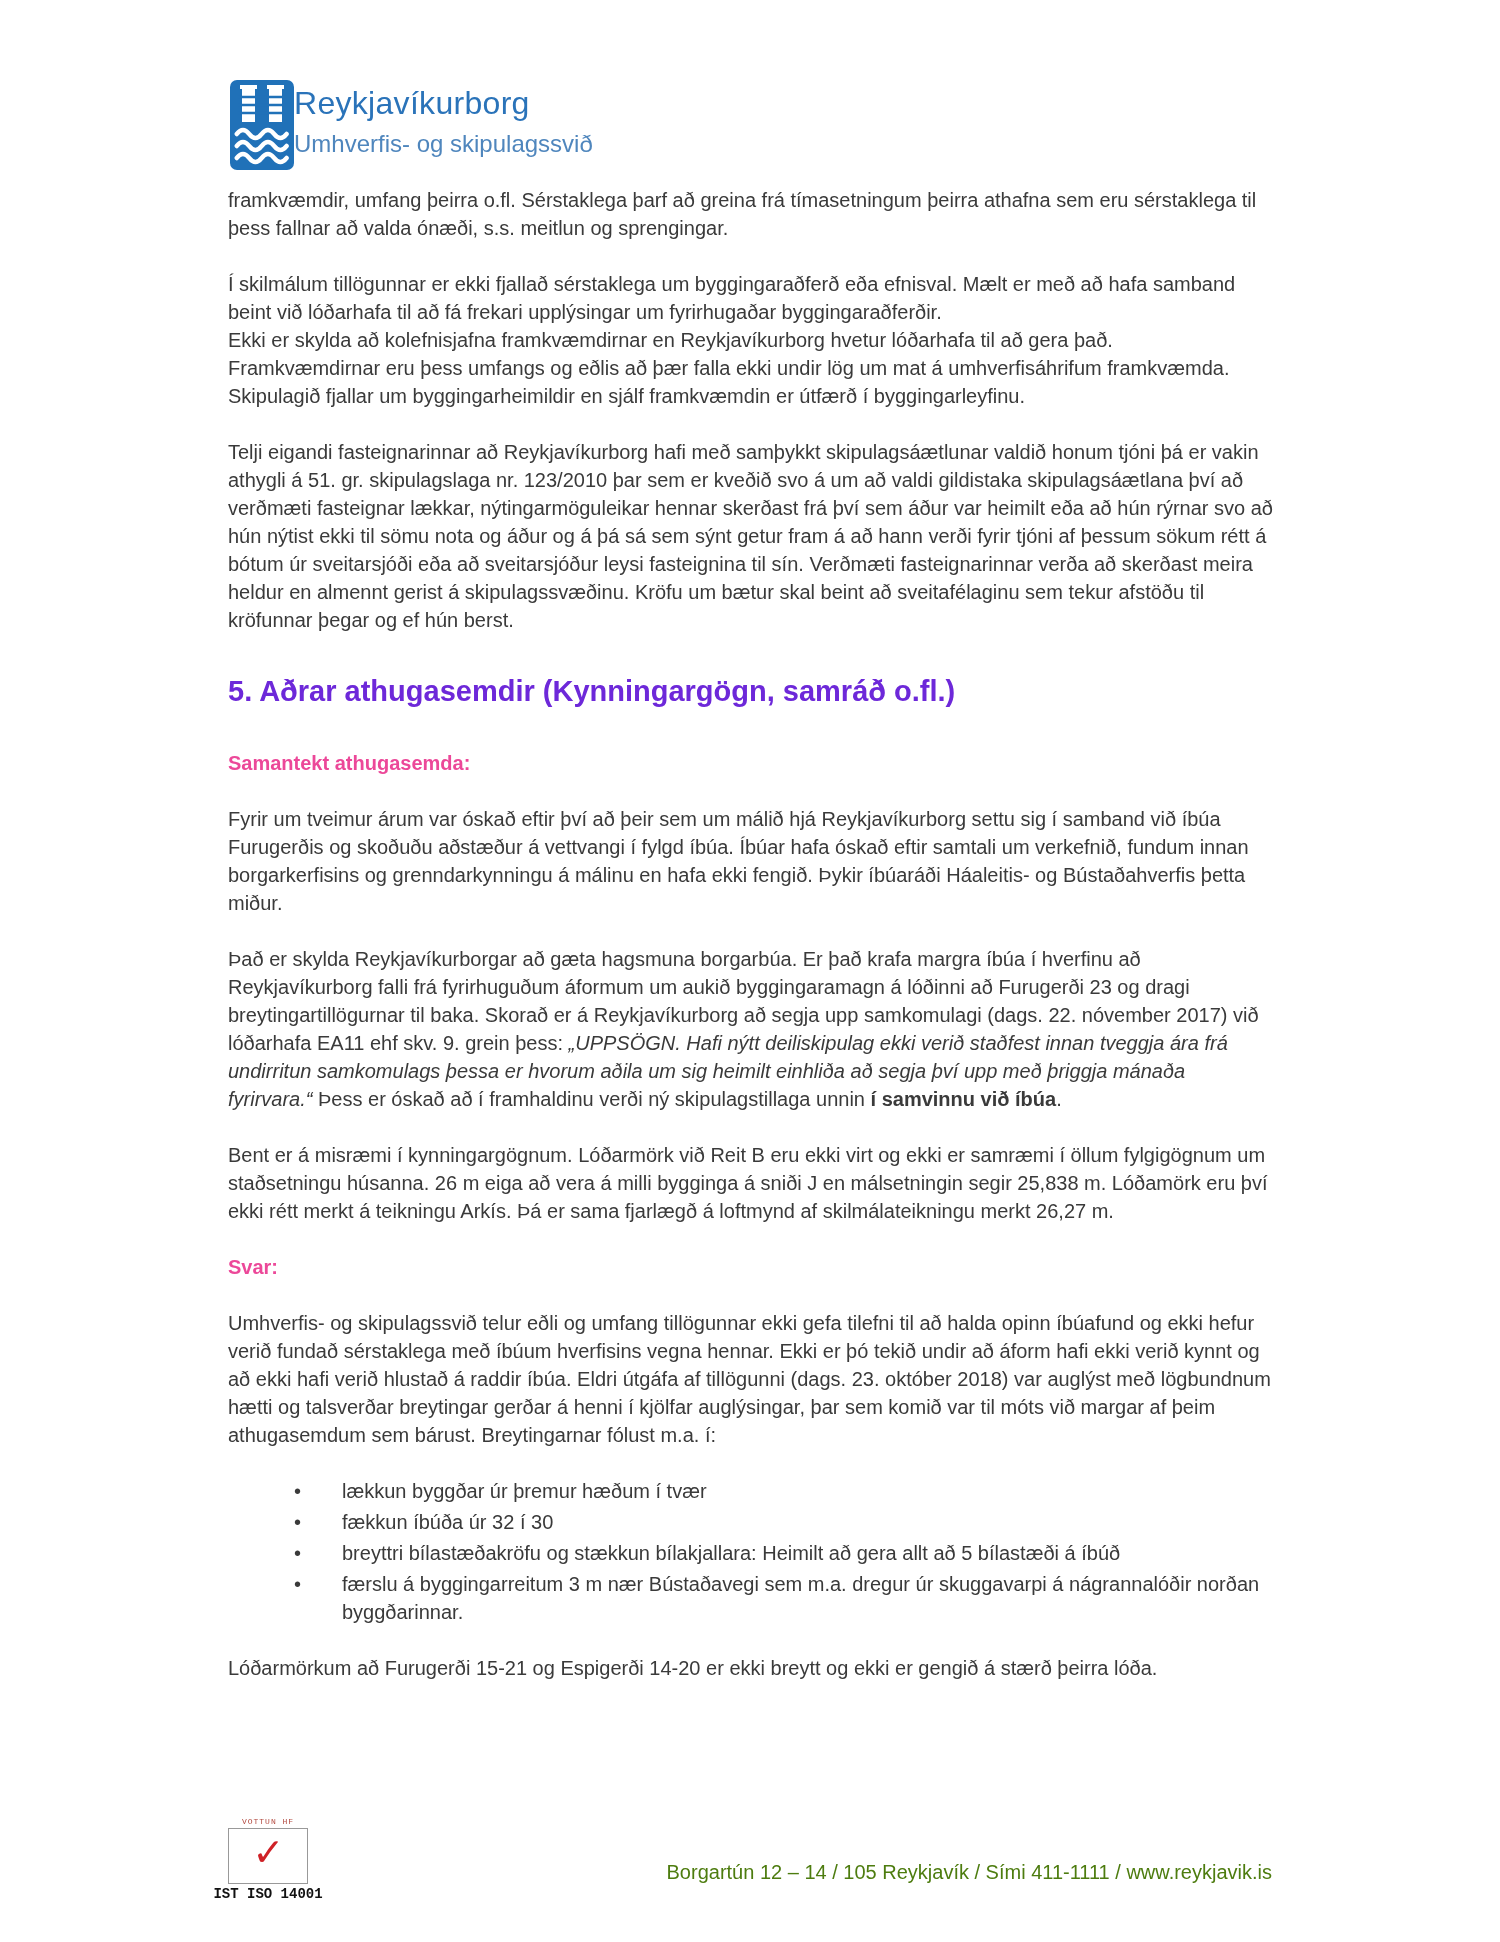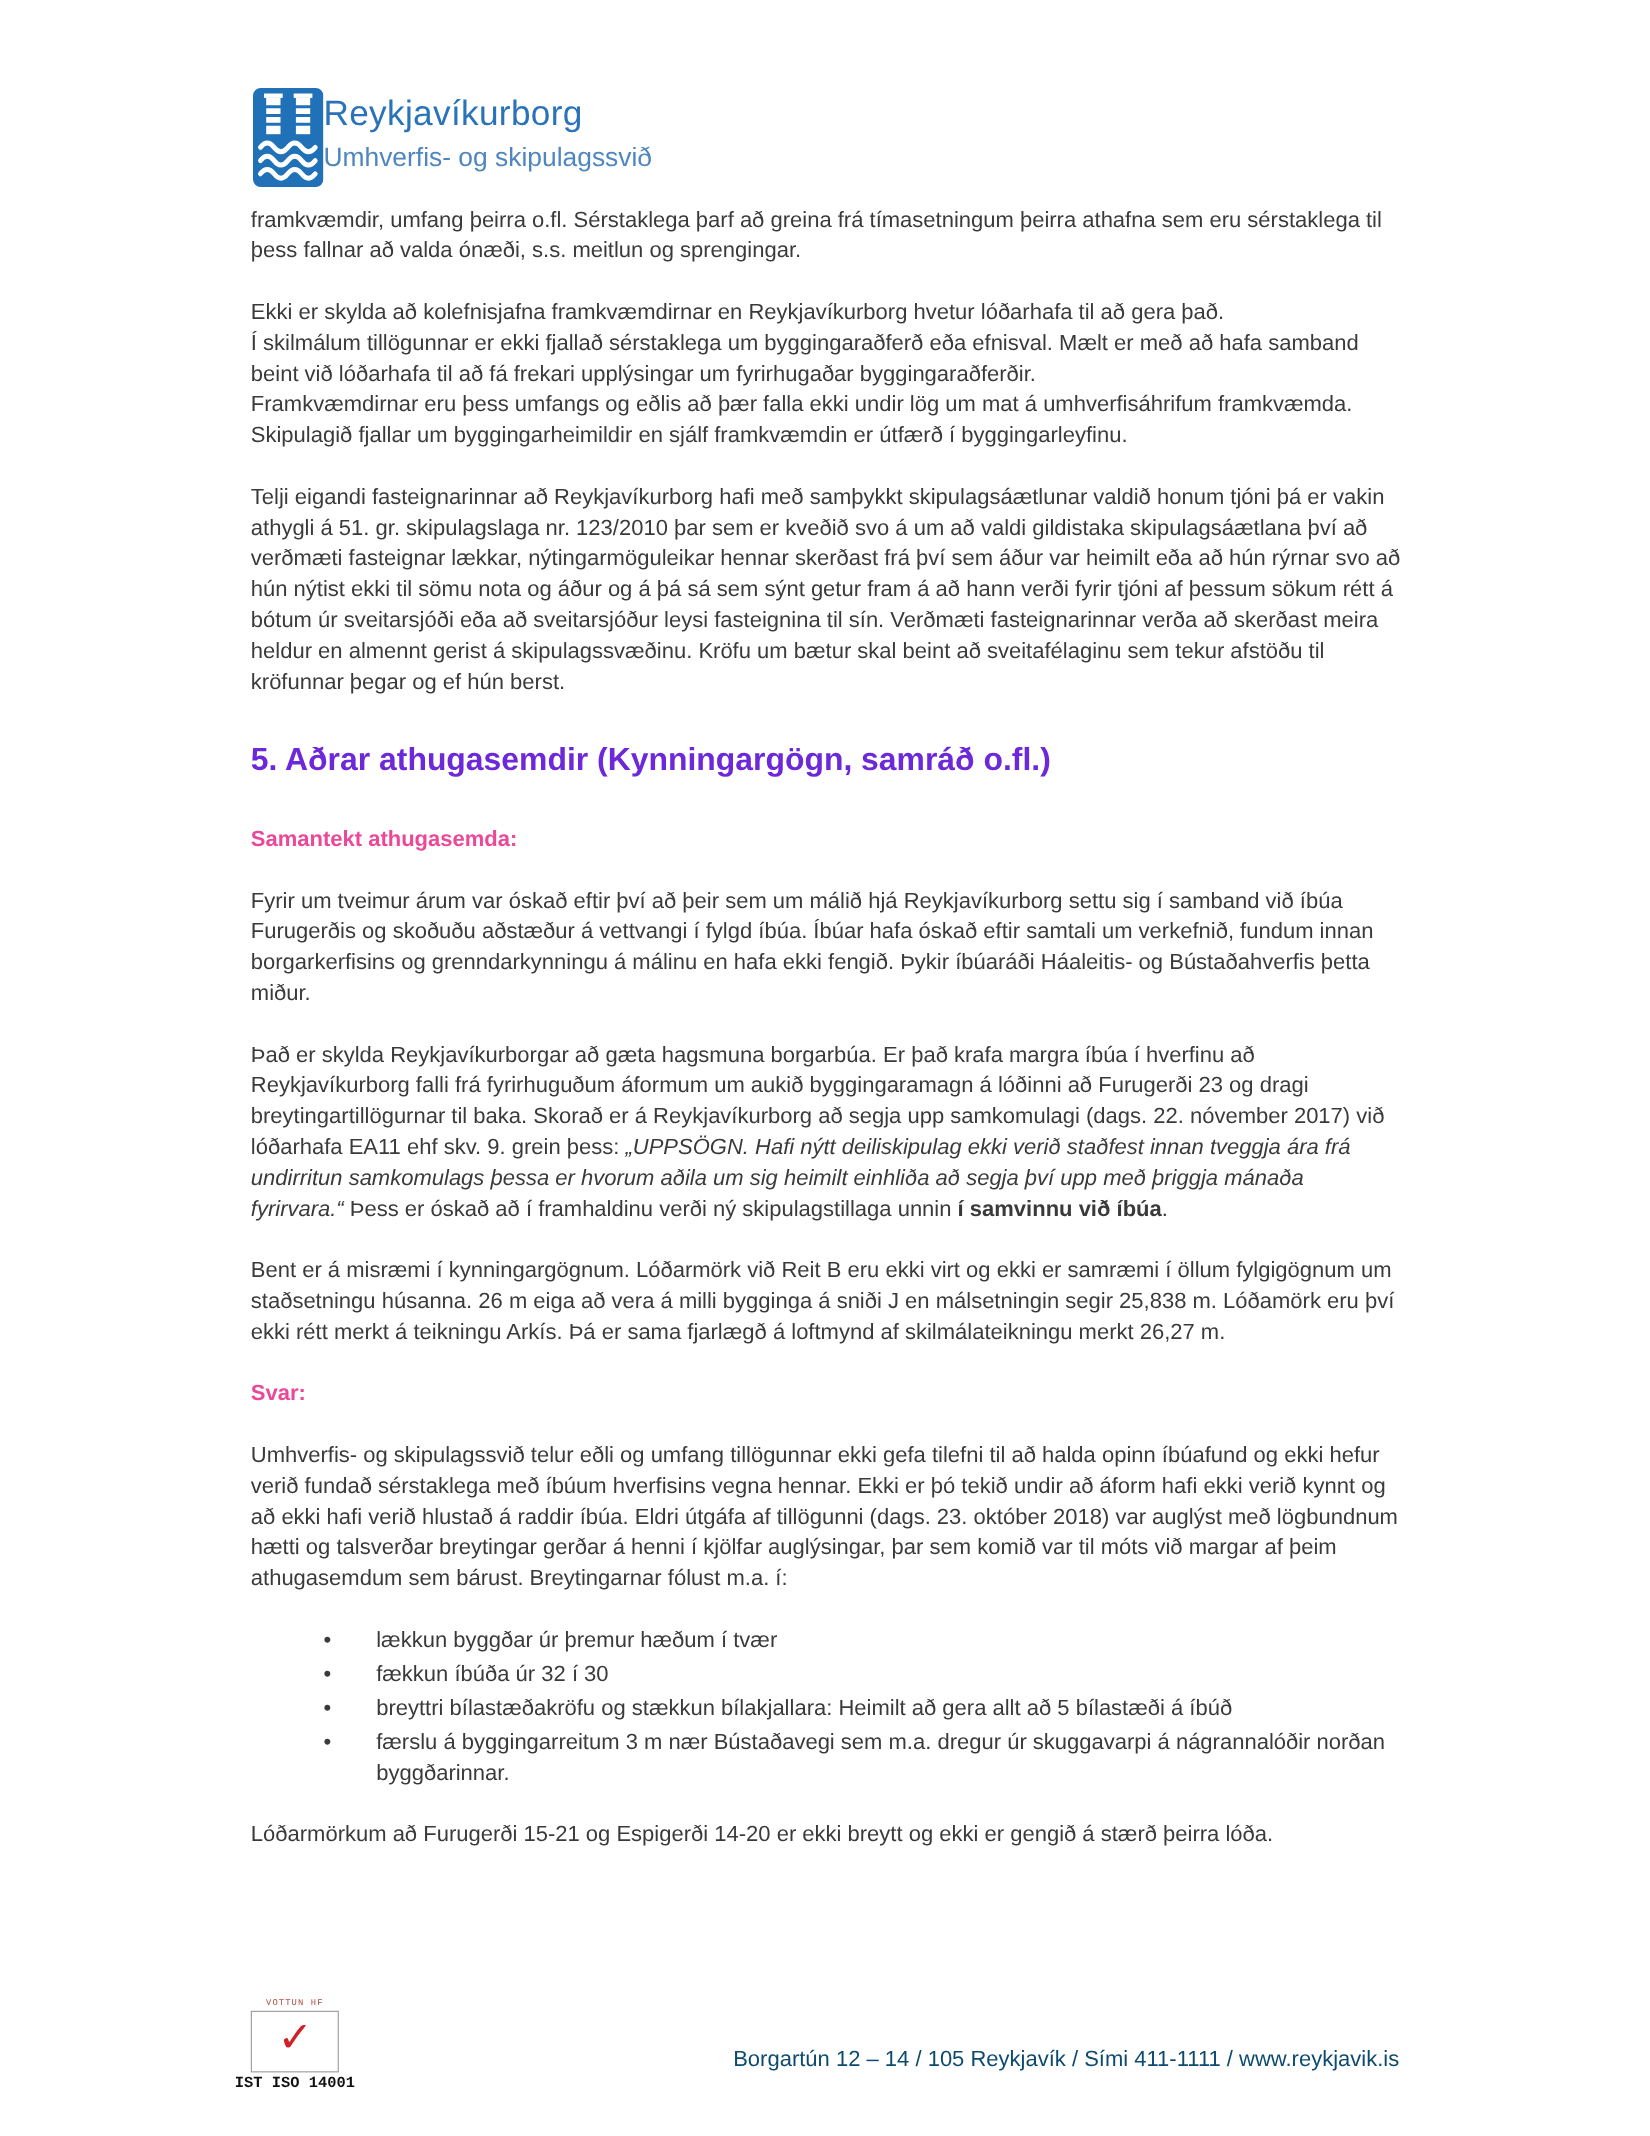--- a/index.html
+++ b/index.html
@@ -115,21 +115,21 @@
   }
   .cert-bottom .cert-label {
     font-size: 14px;
     font-weight: bold;
     color: #111;
     white-space: nowrap;
     text-align: right;
   }
   .footer-address {
     font-size: 20px;
-    color: #0c4a6e;
+    color: #4d7c0f;
     text-align: right;
     padding-bottom: 18px;
   }
 </style>
 </head>
 <body>
 
 <div class="page">
 
   <div class="header">
@@ -160,22 +160,22 @@
       <div class="org-name">Reykjavíkurborg</div>
       <div class="org-dept">Umhverfis- og skipulagssvið</div>
     </div>
   </div>
 
   <div class="content">
 
     <p class="para">framkvæmdir, umfang þeirra o.fl. Sérstaklega þarf að greina frá tímasetningum þeirra athafna sem eru sérstaklega til þess fallnar að valda ónæði, s.s. meitlun og sprengingar.</p>
 
     <div class="para">
+      <div>Í skilmálum tillögunnar er ekki fjallað sérstaklega um byggingaraðferð eða efnisval. Mælt er með að hafa samband beint við lóðarhafa til að fá frekari upplýsingar um fyrirhugaðar byggingaraðferðir.</div>
       <div>Ekki er skylda að kolefnisjafna framkvæmdirnar en Reykjavíkurborg hvetur lóðarhafa til að gera það.</div>
-      <div>Í skilmálum tillögunnar er ekki fjallað sérstaklega um byggingaraðferð eða efnisval. Mælt er með að hafa samband beint við lóðarhafa til að fá frekari upplýsingar um fyrirhugaðar byggingaraðferðir.</div>
       <div>Framkvæmdirnar eru þess umfangs og eðlis að þær falla ekki undir lög um mat á umhverfisáhrifum framkvæmda. Skipulagið fjallar um byggingarheimildir en sjálf framkvæmdin er útfærð í byggingarleyfinu.</div>
     </div>
 
     <p class="para">Telji eigandi fasteignarinnar að Reykjavíkurborg hafi með samþykkt skipulagsáætlunar valdið honum tjóni þá er vakin athygli á 51. gr. skipulagslaga nr. 123/2010  þar sem er kveðið svo á um að valdi gildistaka skipulagsáætlana því að verðmæti fasteignar lækkar, nýtingarmöguleikar hennar skerðast frá því sem áður var heimilt eða að hún rýrnar svo að hún nýtist ekki til sömu nota og áður og á þá sá sem sýnt getur fram á að hann verði fyrir tjóni af þessum sökum rétt á bótum úr sveitarsjóði eða að sveitarsjóður leysi fasteignina til sín. Verðmæti fasteignarinnar verða að skerðast meira heldur en almennt gerist á skipulagssvæðinu. Kröfu um bætur skal beint að sveitafélaginu sem tekur afstöðu til kröfunnar þegar og ef hún berst.</p>
 
     <h2 class="section-heading">5. Aðrar athugasemdir (Kynningargögn, samráð o.fl.)</h2>
 
     <div class="bold-label">Samantekt athugasemda:</div>
 
     <p class="para">Fyrir um tveimur árum var óskað eftir því að þeir sem um málið hjá Reykjavíkurborg settu sig í samband við íbúa Furugerðis og skoðuðu aðstæður á vettvangi í fylgd íbúa. Íbúar hafa óskað eftir samtali um verkefnið, fundum innan borgarkerfisins og grenndarkynningu á málinu en hafa ekki fengið. Þykir íbúaráði Háaleitis- og Bústaðahverfis þetta miður.</p>

